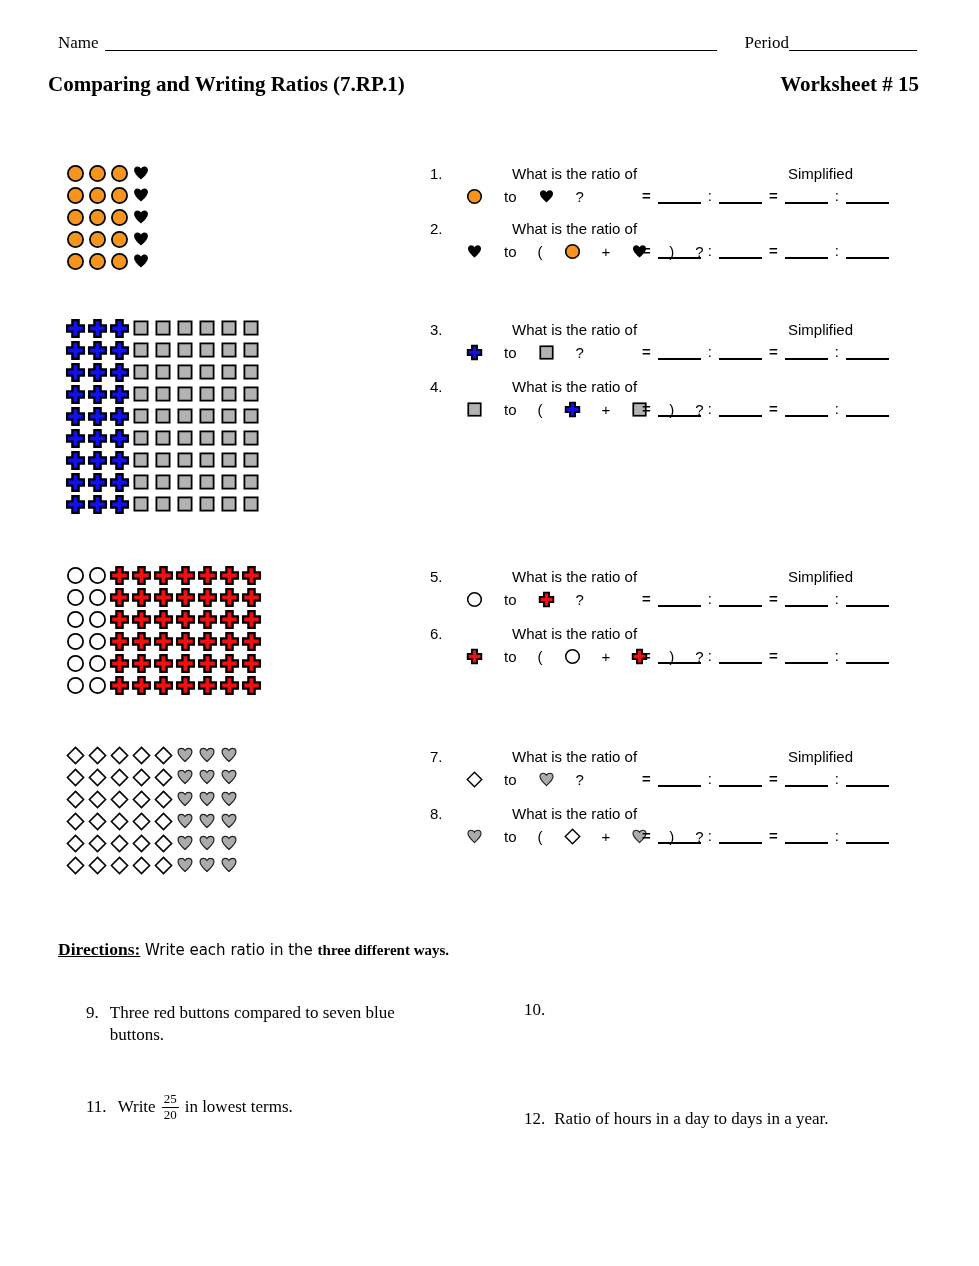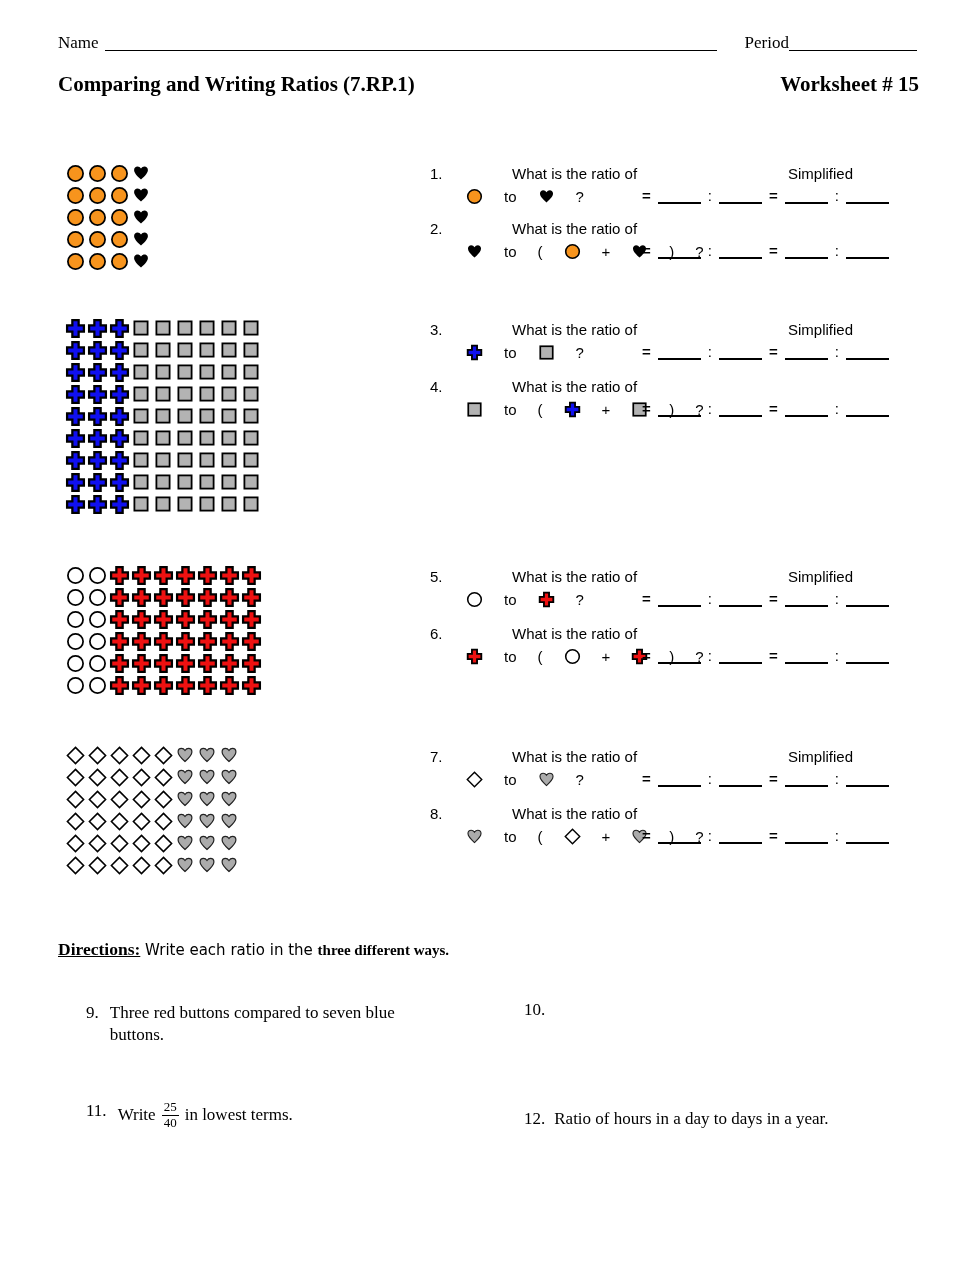--- a/index.html
+++ b/index.html
@@ -6,21 +6,21 @@
   body{width:979px;height:1266px;background:#ffffff;position:relative;
        font-family:"Liberation Sans",sans-serif;color:#000;overflow:hidden;}
 
   
   .header-row{position:absolute;left:58px;right:62px;top:33px;display:flex;
               align-items:flex-end;font-family:"Liberation Serif",serif;font-size:17px;}
   .name-line{flex:1;border-bottom:1.3px solid #000;height:16px;margin:0 0 2px 6px;}
   .period-label{margin-left:28px;}
   .period-line{width:128px;border-bottom:1.3px solid #000;height:16px;margin-bottom:2px;}
 
-  .title-row{position:absolute;left:58px;right:60px;top:72px;display:flex;
+  .title-row{position:absolute;left:48px;right:60px;top:72px;display:flex;
              justify-content:space-between;font-family:"Liberation Serif",serif;
              font-size:21px;font-weight:bold;}
 
   
   .shape-grid{position:absolute;left:64px;}
   .grid-0{top:162px}.grid-1{top:317px}.grid-2{top:564px}.grid-3{top:744px}
   .shape-row{display:flex;height:22px;align-items:center;}
   .icon{display:inline-flex;align-items:center;justify-content:center;
         width:22px;height:22px;flex:0 0 22px;}
   .icon svg{display:block;}
@@ -51,21 +51,21 @@
   
   .wp{position:absolute;font-family:"Liberation Serif",serif;font-size:17px;
       display:flex;line-height:1.3;}
   .wp9{left:86px;top:1002px;width:366px;}
   .wp10{left:524px;top:999px;width:410px;}
   .wp11{left:86px;top:1092px;align-items:center;}
   .wp12{left:524px;top:1108px;width:410px;}
   .wpnum{margin-right:11px;white-space:nowrap;}
   .wp10 .wpnum{margin-right:6px;}
   .wp12 .wpnum{margin-right:9px;}
-  .wp11 .wptext{display:flex;align-items:center;margin-top:8px;}
+  .wp11 .wptext{display:flex;align-items:center;}
   .fraction{display:inline-flex;flex-direction:column;align-items:center;
             font-size:13px;line-height:1.15;margin:0 6px;}
   .fnum{border-bottom:1.3px solid #000;padding:0 2px;}
 </style>
 </head>
 <body>
 
 <div class="header-row">
   <span>Name</span>
   <span class="name-line"></span>
@@ -1427,21 +1427,21 @@
 </div>
 <div class="wp wp10">
   <span class="wpnum">10.</span>
 </div>
 <div class="wp wp11">
   <span class="wpnum">11.</span>
   <span class="wptext">
     <span>Write</span>
     <span class="fraction">
       <span class="fnum">25</span>
-      <span class="fden">40</span>
+      <span class="fden">20</span>
     </span>
     <span>in lowest terms.</span>
   </span>
 </div>
 <div class="wp wp12">
   <span class="wpnum">12.</span>
   <span class="wptext">Ratio of hours in a day to days in a year.</span>
 </div>
 
 </body></html>

